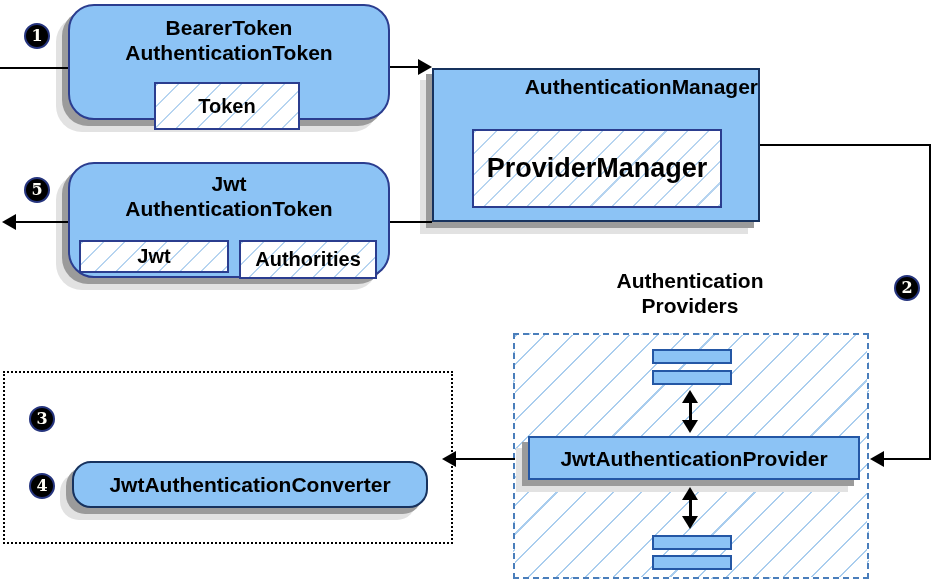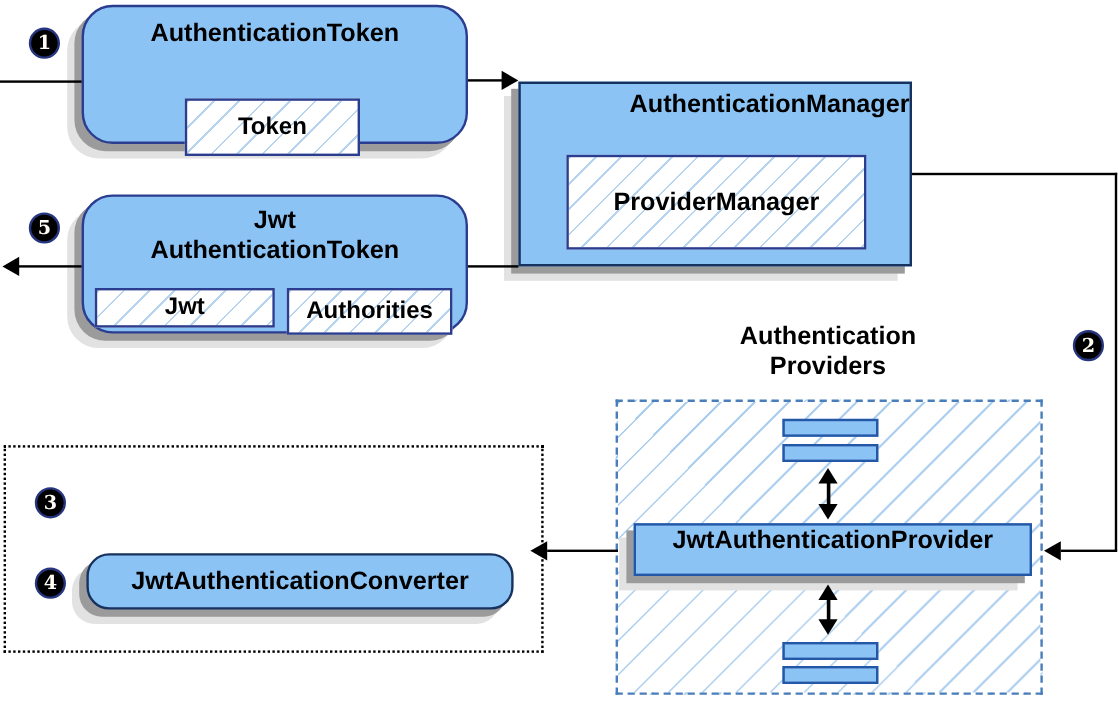--- a/index.html
+++ b/index.html
@@ -71,31 +71,32 @@
   <div class="step" style="left:24px;top:23px;">1</div>
   <div class="step" style="left:894px;top:275px;">2</div>
   <div class="step" style="left:29px;top:406px;">3</div>
   <div class="step" style="left:29px;top:473px;">4</div>
   <div class="step" style="left:24px;top:177px;">5</div>
 
   <div class="hline" style="left:0;top:67px;width:68px;"></div>
 
   <div class="node rounded" style="left:68px;top:4px;width:322px;height:116px;">
     <div class="node-title" style="margin-top:9px;">
+      <div>BearerToken</div>
       <div>AuthenticationToken</div>
     </div>
     <div class="inner-field" style="left:84px;top:76px;width:146px;height:48px;">Token</div>
   </div>
 
   <div class="hline" style="left:390px;top:66px;width:30px;"></div>
   <div class="tri tri-right" style="left:418px;top:59px;"></div>
 
   <div class="node" style="left:432px;top:68px;width:328px;height:154px;">
     <div class="node-title" style="margin-top:4px;text-align:right;">AuthenticationManager</div>
-    <div class="inner-field" style="left:38px;top:59px;width:250px;height:79px;font-size:21px;">ProviderManager</div>
+    <div class="inner-field" style="left:38px;top:59px;width:250px;height:79px;font-size:27px;">ProviderManager</div>
   </div>
 
   <div class="hline" style="left:390px;top:221px;width:42px;"></div>
 
   <div class="node rounded" style="left:68px;top:162px;width:322px;height:116px;">
     <div class="node-title" style="margin-top:7px;">
       <div>Jwt</div>
       <div>AuthenticationToken</div>
     </div>
     <div class="inner-field" style="left:9px;top:76px;width:150px;height:33px;">Jwt</div>
@@ -119,21 +120,21 @@
 
   <div class="bar" style="left:652px;top:349px;"></div>
   <div class="bar" style="left:652px;top:370px;"></div>
 
   <div class="dbl-arrow" style="left:682px;top:390px;height:43px;">
     <div class="shaft"></div>
     <div class="tip-up"></div>
     <div class="tip-down"></div>
   </div>
 
-  <div class="node z2" style="left:528px;top:436px;width:332px;height:44px;border-color:#2457a5;display:flex;align-items:flex-start;justify-content:center;">
+  <div class="node z2" style="left:528px;top:436px;width:332px;height:44px;border-color:#2457a5;display:flex;align-items:center;justify-content:center;">
     <div class="node-title">JwtAuthenticationProvider</div>
   </div>
 
   <div class="dbl-arrow" style="left:682px;top:487px;height:42px;">
     <div class="shaft"></div>
     <div class="tip-up"></div>
     <div class="tip-down"></div>
   </div>
 
   <div class="bar" style="left:652px;top:535px;"></div>

